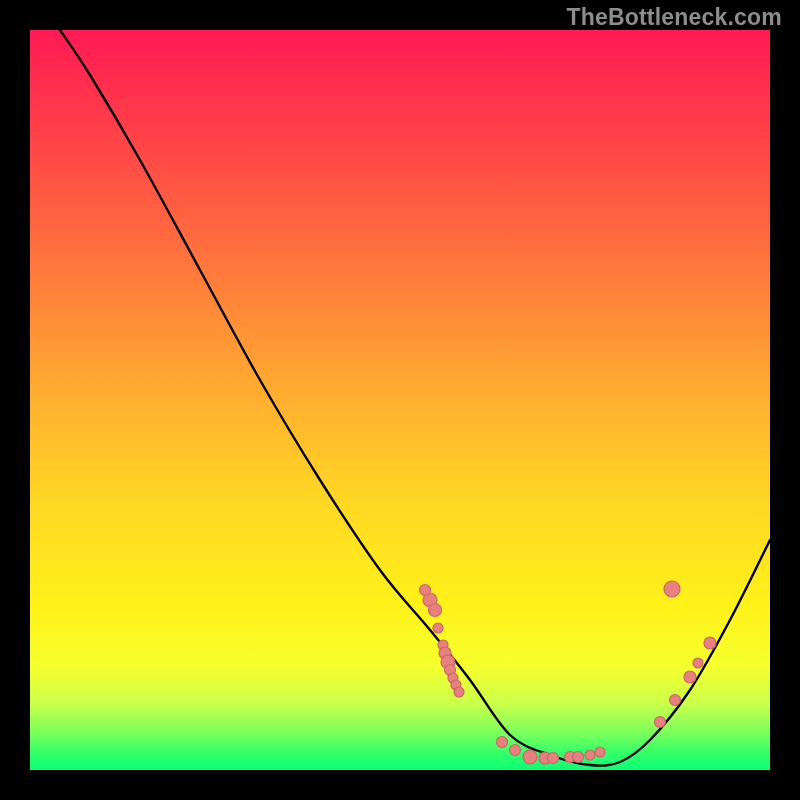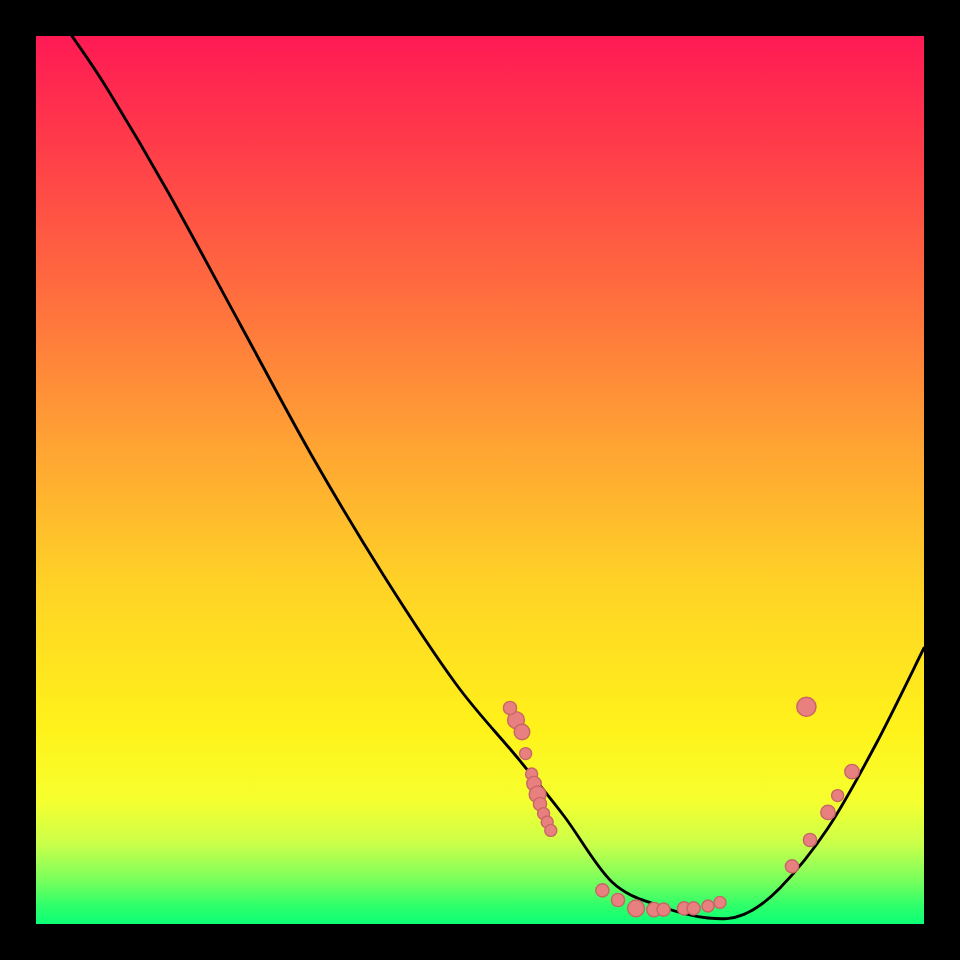--- a/index.html
+++ b/index.html
@@ -92,13 +92,14 @@
           <circle cx="570" cy="722" r="5" class="dot"></circle>
           <circle cx="630" cy="692" r="5.5" class="dot"></circle>
           <circle cx="645" cy="670" r="5.5" class="dot"></circle>
           <circle cx="660" cy="647" r="6" class="dot"></circle>
           <circle cx="680" cy="613" r="6" class="dot"></circle>
           <circle cx="668" cy="633" r="5" class="dot"></circle>
           <circle cx="642" cy="559" r="8" class="dot"></circle>
         </g>
     </svg>
   </div>
+  <div class="watermark">TheBottleneck.com</div>
 </div>
 
 </body></html>

